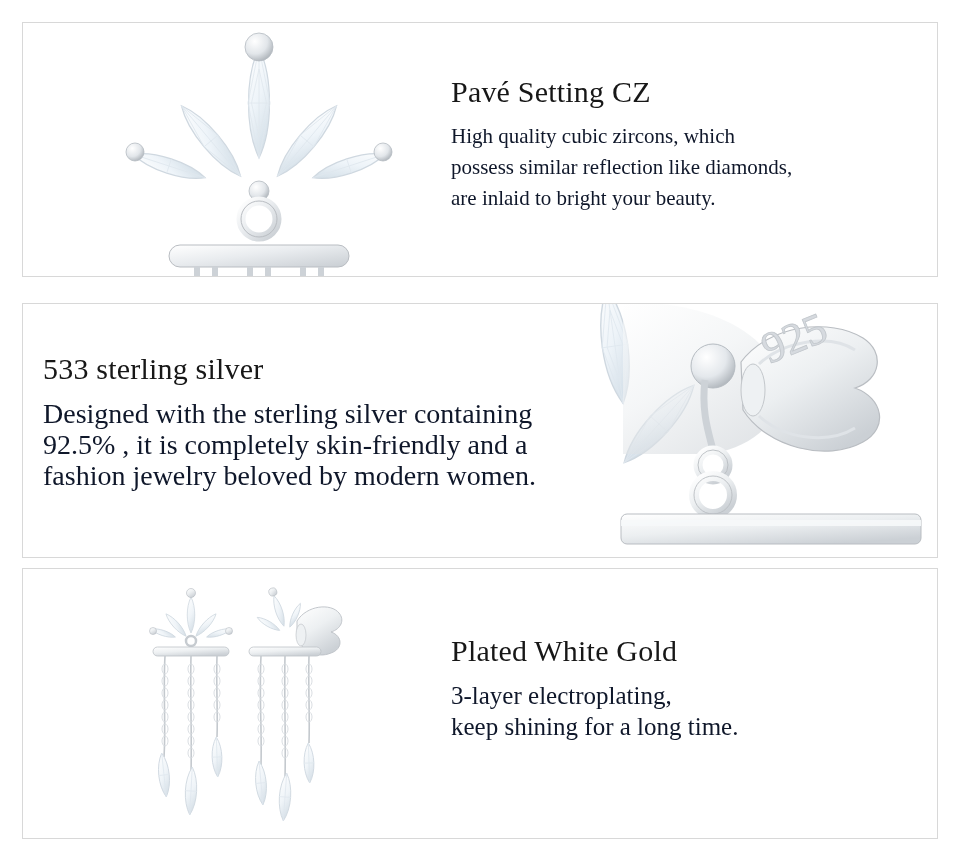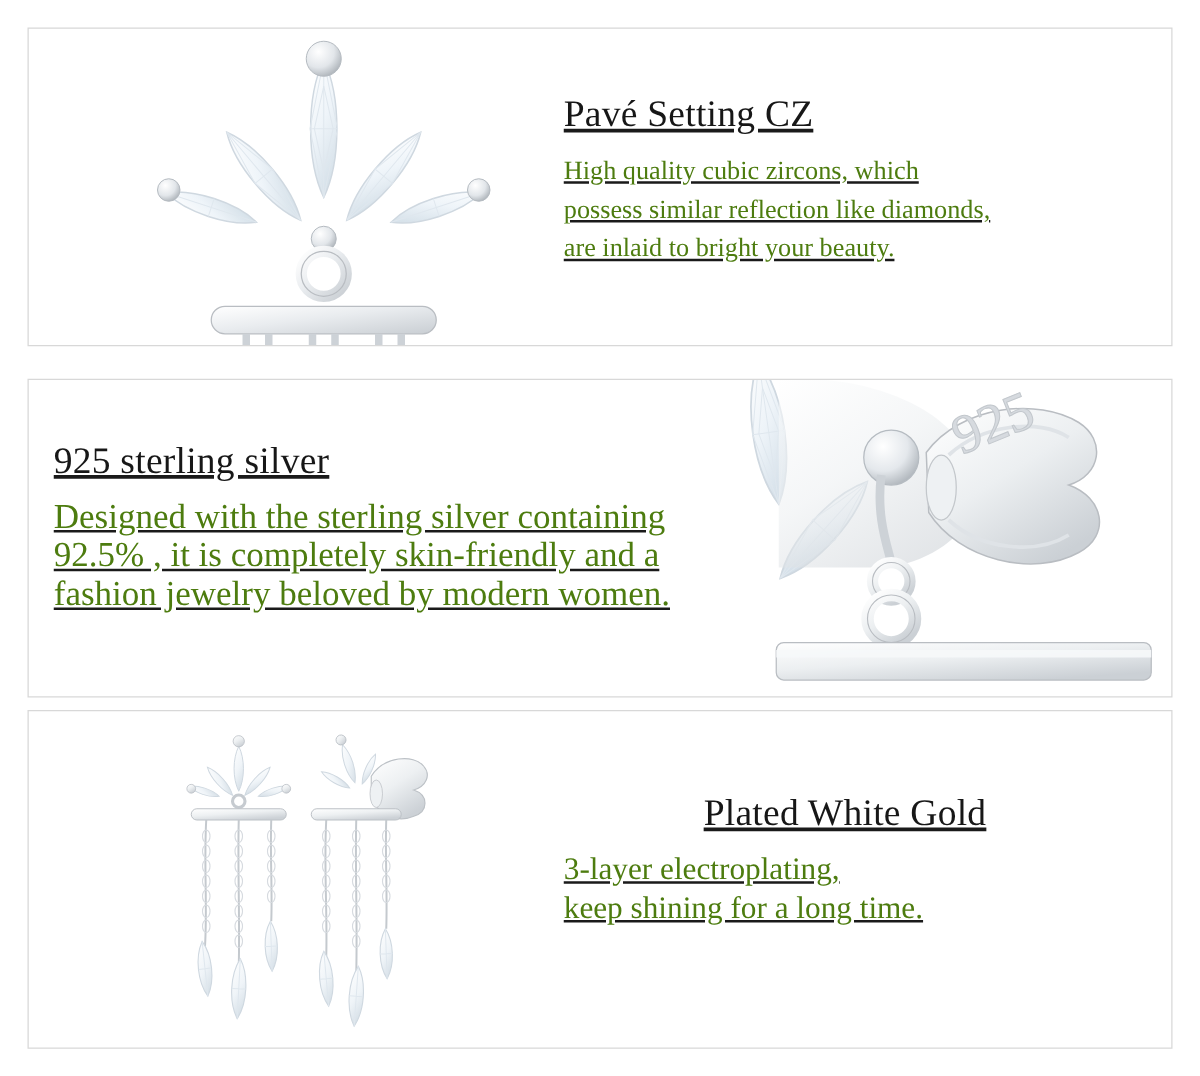--- a/index.html
+++ b/index.html
@@ -32,46 +32,45 @@
     overflow: hidden;
   }
 
   #panel-1 { top: 22px;  height: 255px; }
   #panel-2 { top: 303px; height: 255px; }
   #panel-3 { top: 568px; height: 271px; }
 
   
   .text-block {
     position: absolute;
-    text-decoration: underline;
   }
   .heading {
     font-family: "Liberation Serif", serif;
     font-weight: 400;
     color: #171717;
     margin: 0 0 12px 0;
     letter-spacing: 0.2px;
   }
   .body-text {
     font-family: "Liberation Serif", serif;
-    color: #4d7c0f;
+    color: #0f172a;
     margin: 0;
     white-space: pre-line;
   }
 
   #text-1 { left: 428px; top: 52px; width: 450px; }
   #text-1 .heading  { font-size: 30px; line-height: 34px; }
   #text-1 .body-text{ font-size: 21px; line-height: 31px; }
 
   #text-2 { left: 20px; top: 48px; width: 520px; }
   #text-2 .heading  { font-size: 30px; line-height: 34px; }
   #text-2 .body-text{ font-size: 28px; line-height: 31px; }
 
   #text-3 { left: 428px; top: 65px; width: 450px; }
-  #text-3 .heading  { font-size: 30px; line-height: 34px; text-align: center; }
+  #text-3 .heading  { font-size: 30px; line-height: 34px; }
   #text-3 .body-text{ font-size: 25px; line-height: 31px; }
 
   
   .img-wrap {
     position: absolute;
     overflow: hidden;
   }
   #img-1 { left: 60px;  top: 0px;   width: 340px; height: 253px; }
   #img-2 { left: 540px; top: 0px;   width: 376px; height: 253px; }
   #img-3 { left: 80px;  top: 0px;   width: 300px; height: 269px; }
@@ -153,21 +152,21 @@
       <h2 class="heading">Pavé Setting CZ</h2>
       <p class="body-text">High quality cubic zircons, which
 possess similar reflection like diamonds,
 are inlaid to bright your beauty.</p>
     </div>
   </div>
 
   <div class="panel" id="panel-2">
 
     <div class="text-block" id="text-2">
-      <h2 class="heading">925 sterling silver</h2>
+      <h2 class="heading">533 sterling silver</h2>
       <p class="body-text">Designed with the sterling silver containing
 92.5% , it is completely skin-friendly and a
 fashion jewelry beloved by modern women.</p>
     </div>
 
     <div class="img-wrap" id="img-2">
       <svg width="376" height="253" viewBox="0 0 376 253" xmlns="http://www.w3.org/2000/svg" aria-hidden="true">
         <defs>
           <linearGradient id="g2" x1="0" y1="0" x2="0.7" y2="1">
             <stop offset="0%" stop-color="#ffffff"></stop>

